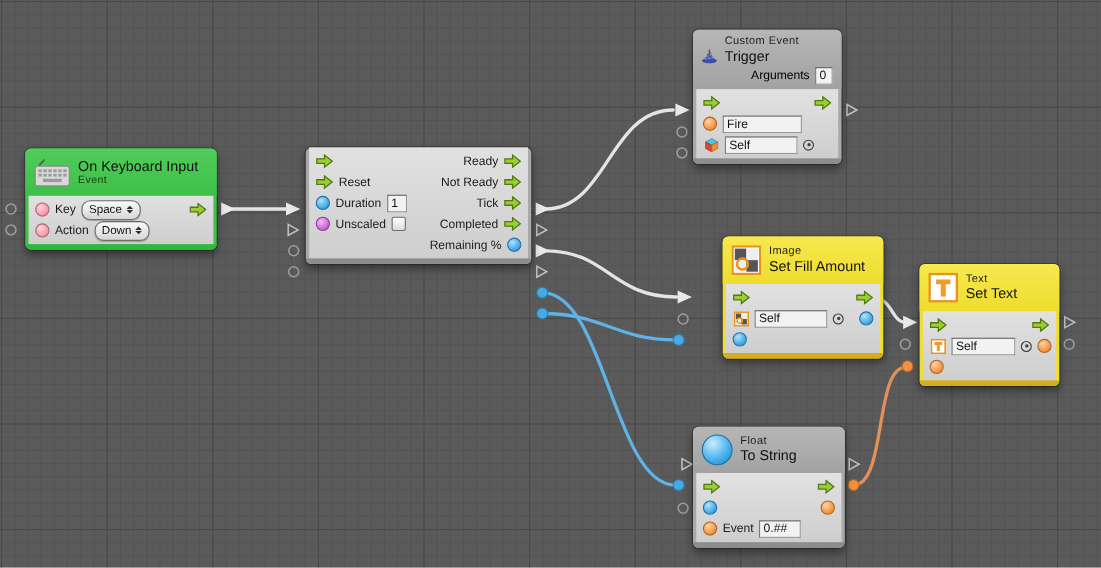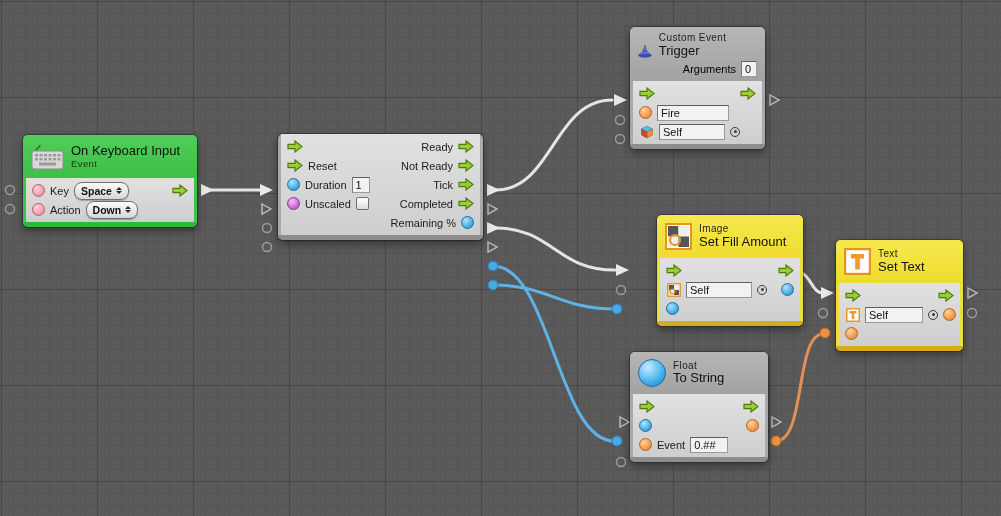--- a/index.html
+++ b/index.html
@@ -49,21 +49,21 @@
   .row .right{margin-left:auto;display:flex;align-items:center;gap:5px;}
   .port{width:13px;height:13px;border-radius:50%;box-sizing:border-box;flex:0 0 auto;}
   .port.pink  {background:radial-gradient(circle at 35% 30%,#ffd4da,#f493a5 75%);border:1px solid #b05f70;}
   .port.blue  {background:radial-gradient(circle at 35% 30%,#aee4ff,#33a0dc 75%);border:1px solid #1f6fa8;}
   .port.purple{background:radial-gradient(circle at 35% 30%,#f2bbf5,#c35ecf 75%);border:1px solid #8a3894;}
   .port.orange{background:radial-gradient(circle at 35% 30%,#ffd2a2,#f08c38 75%);border:1px solid #b0651f;}
   .ga{flex:0 0 auto;display:block;}
 
   .dropdown{display:inline-flex;align-items:center;gap:4px;height:16px;padding:0 6px;
     background:linear-gradient(#fbfbfb,#d6d6d6);border:1px solid #6e6e6e;border-radius:8px;
-    font-size:10.5px;color:#111;box-shadow:0 1px 1px rgba(0,0,0,.25);font-weight:bold;}
+    font-size:10.5px;color:#111;box-shadow:0 1px 1px rgba(0,0,0,.25);}
   .updn{display:inline-flex;flex-direction:column;gap:1px;}
   .updn i{display:block;width:0;height:0;border-left:3px solid transparent;border-right:3px solid transparent;}
   .updn .u{border-bottom:3.5px solid #2e2e2e;}
   .updn .d{border-top:3.5px solid #2e2e2e;}
 
   .tinput{box-sizing:border-box;height:16px;background:#f2f2f2;border:1px solid #9a9a9a;
     border-top-color:#5e5e5e;border-left-color:#7a7a7a;font-size:11px;color:#111;
     padding:0 3px;font-family:"Liberation Sans",sans-serif;}
   .checkbox{width:13px;height:13px;background:linear-gradient(#ffffff,#dcdcdc);
     border:1px solid #6f6f6f;border-radius:2px;box-sizing:border-box;}
@@ -390,21 +390,21 @@
             <span class="port orange"></span>
           </span>
       </div>
       <div class="row">
         <span class="port orange"></span>
       </div>
     </div>
     <div class="ftr"></div>
   </div>
 
-  <div class="node gray" style="left:630px;top:352px;width:138px;">
+  <div class="node gray" style="left:630px;top:388px;width:138px;">
     <div class="hdr" style="height:32px;">
       <span class="bigblue"></span>
       <div class="ttl-col">
         <span class="kind">Float</span>
         <span class="title">To String</span>
       </div>
     </div>
     <div class="body">
       <div class="row">
         <svg class="ga" width="16" height="13" viewBox="0 0 16 13">

